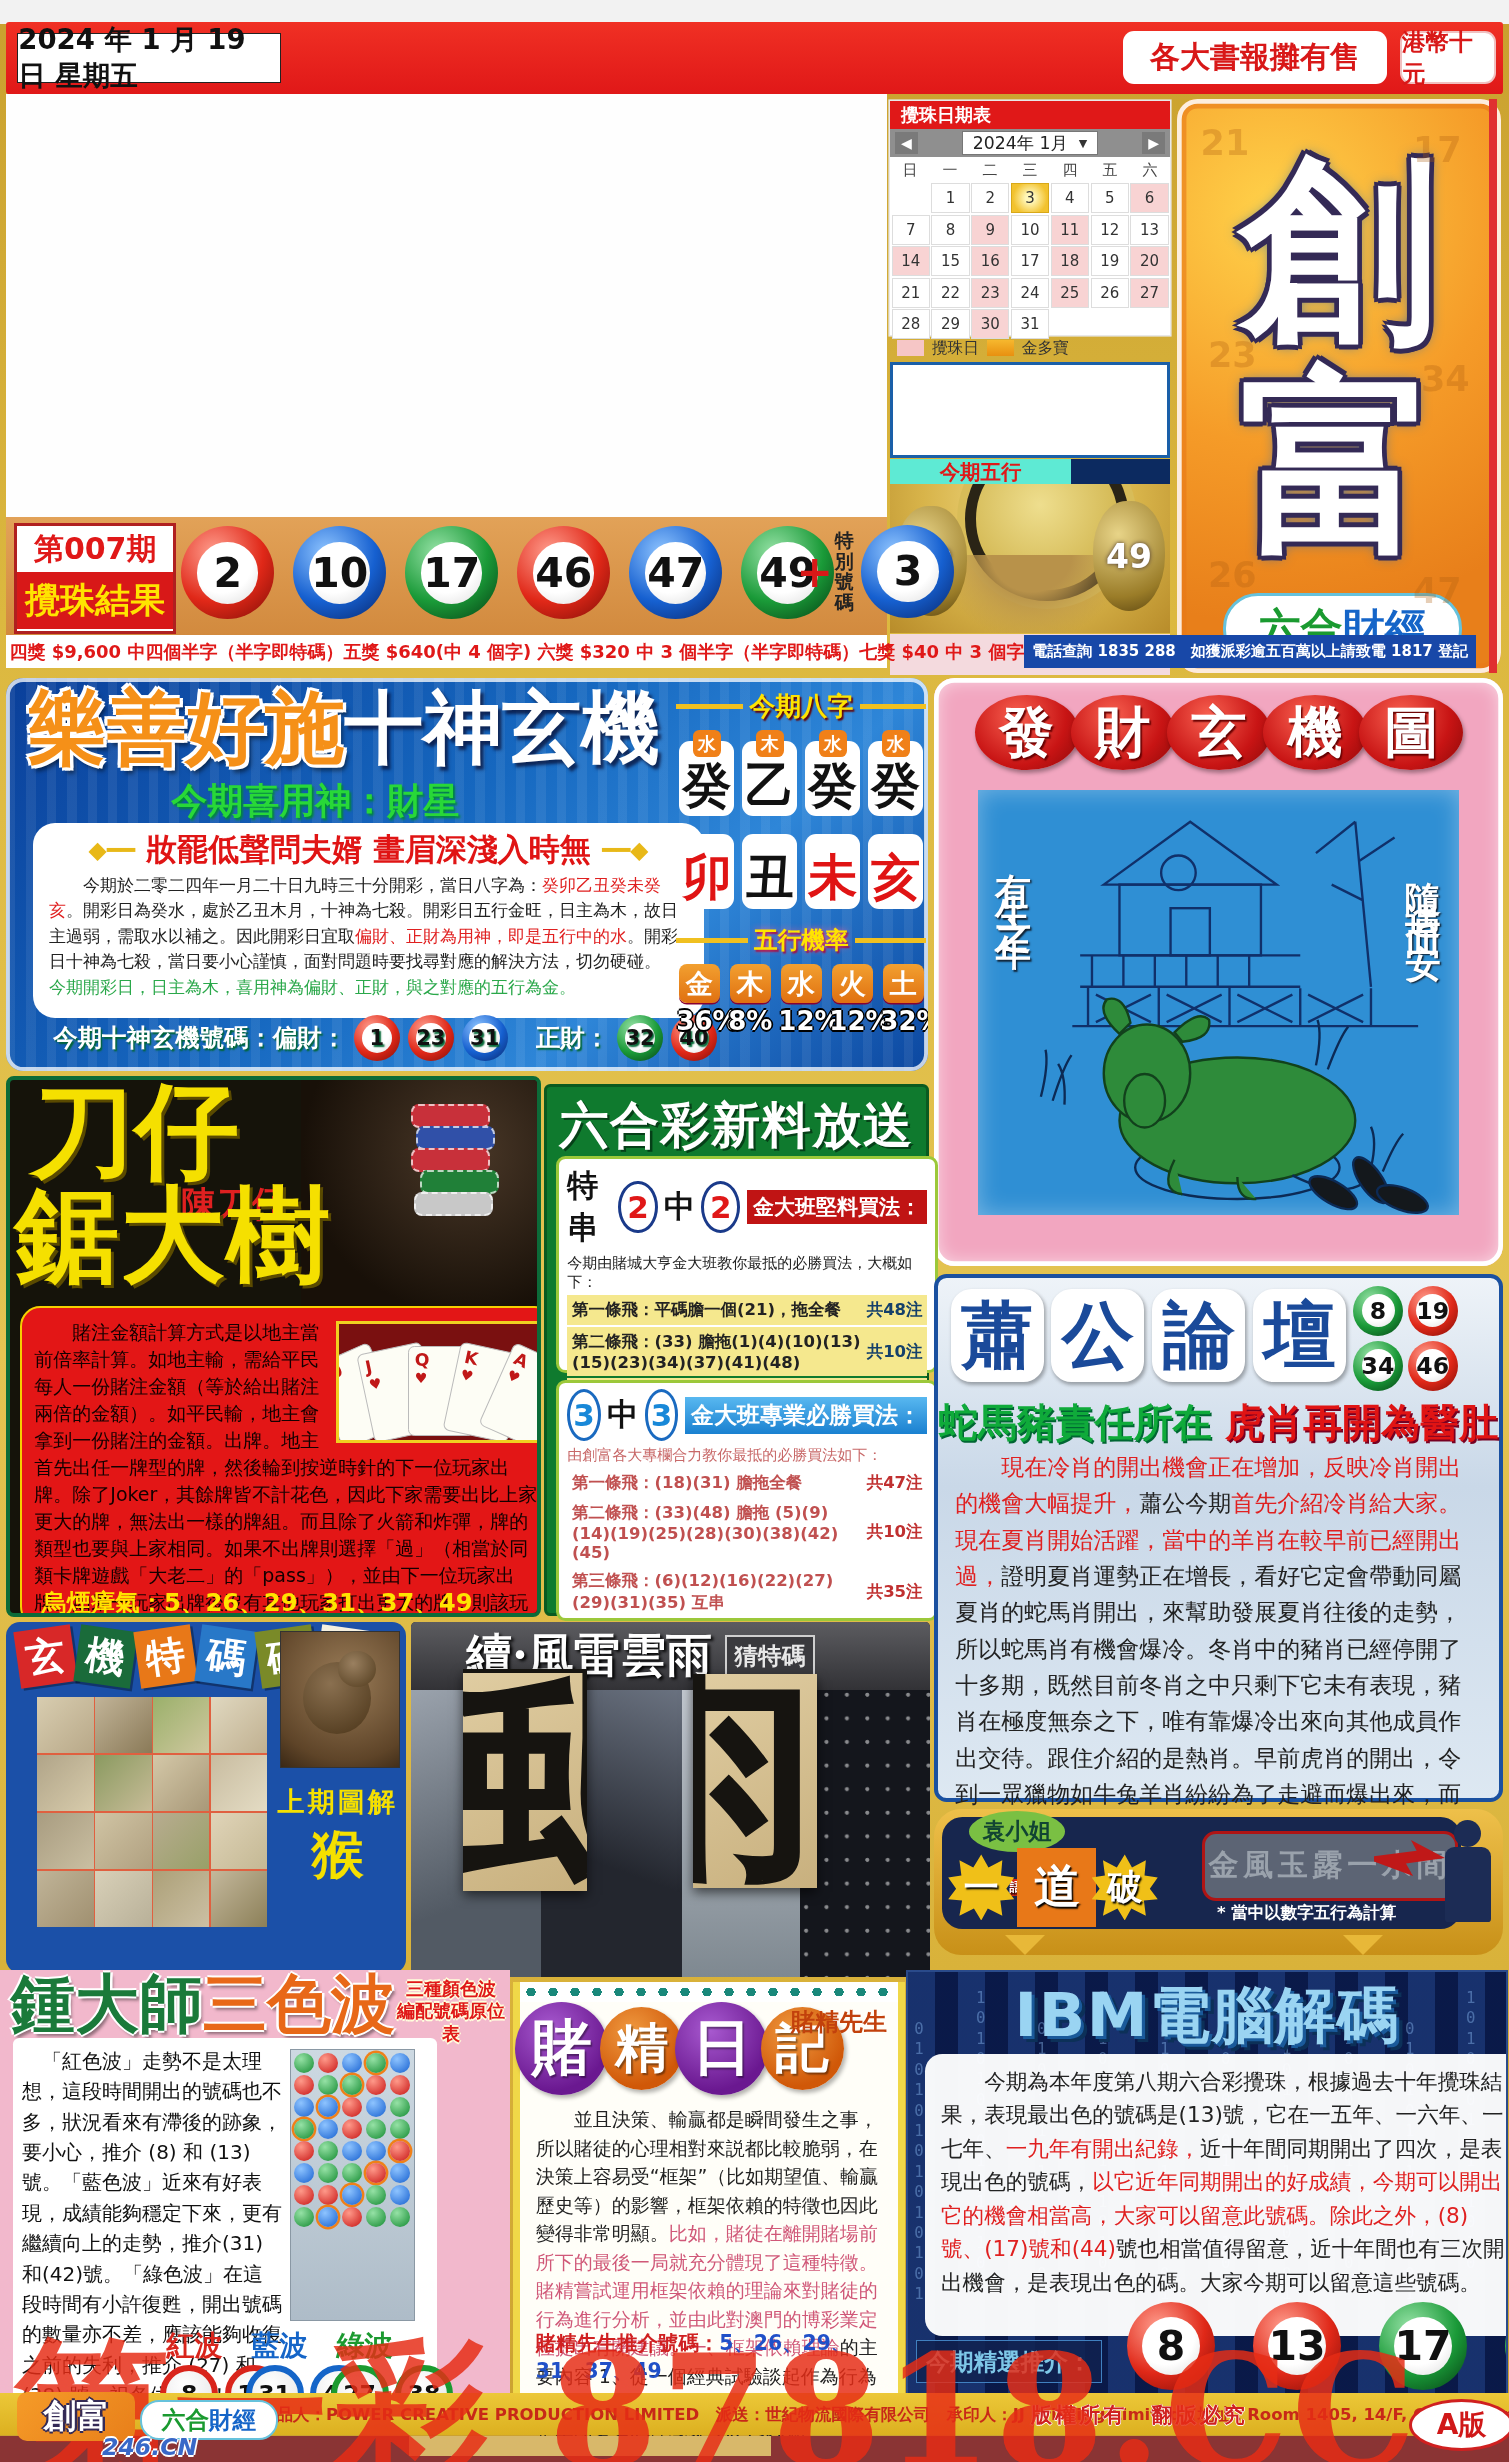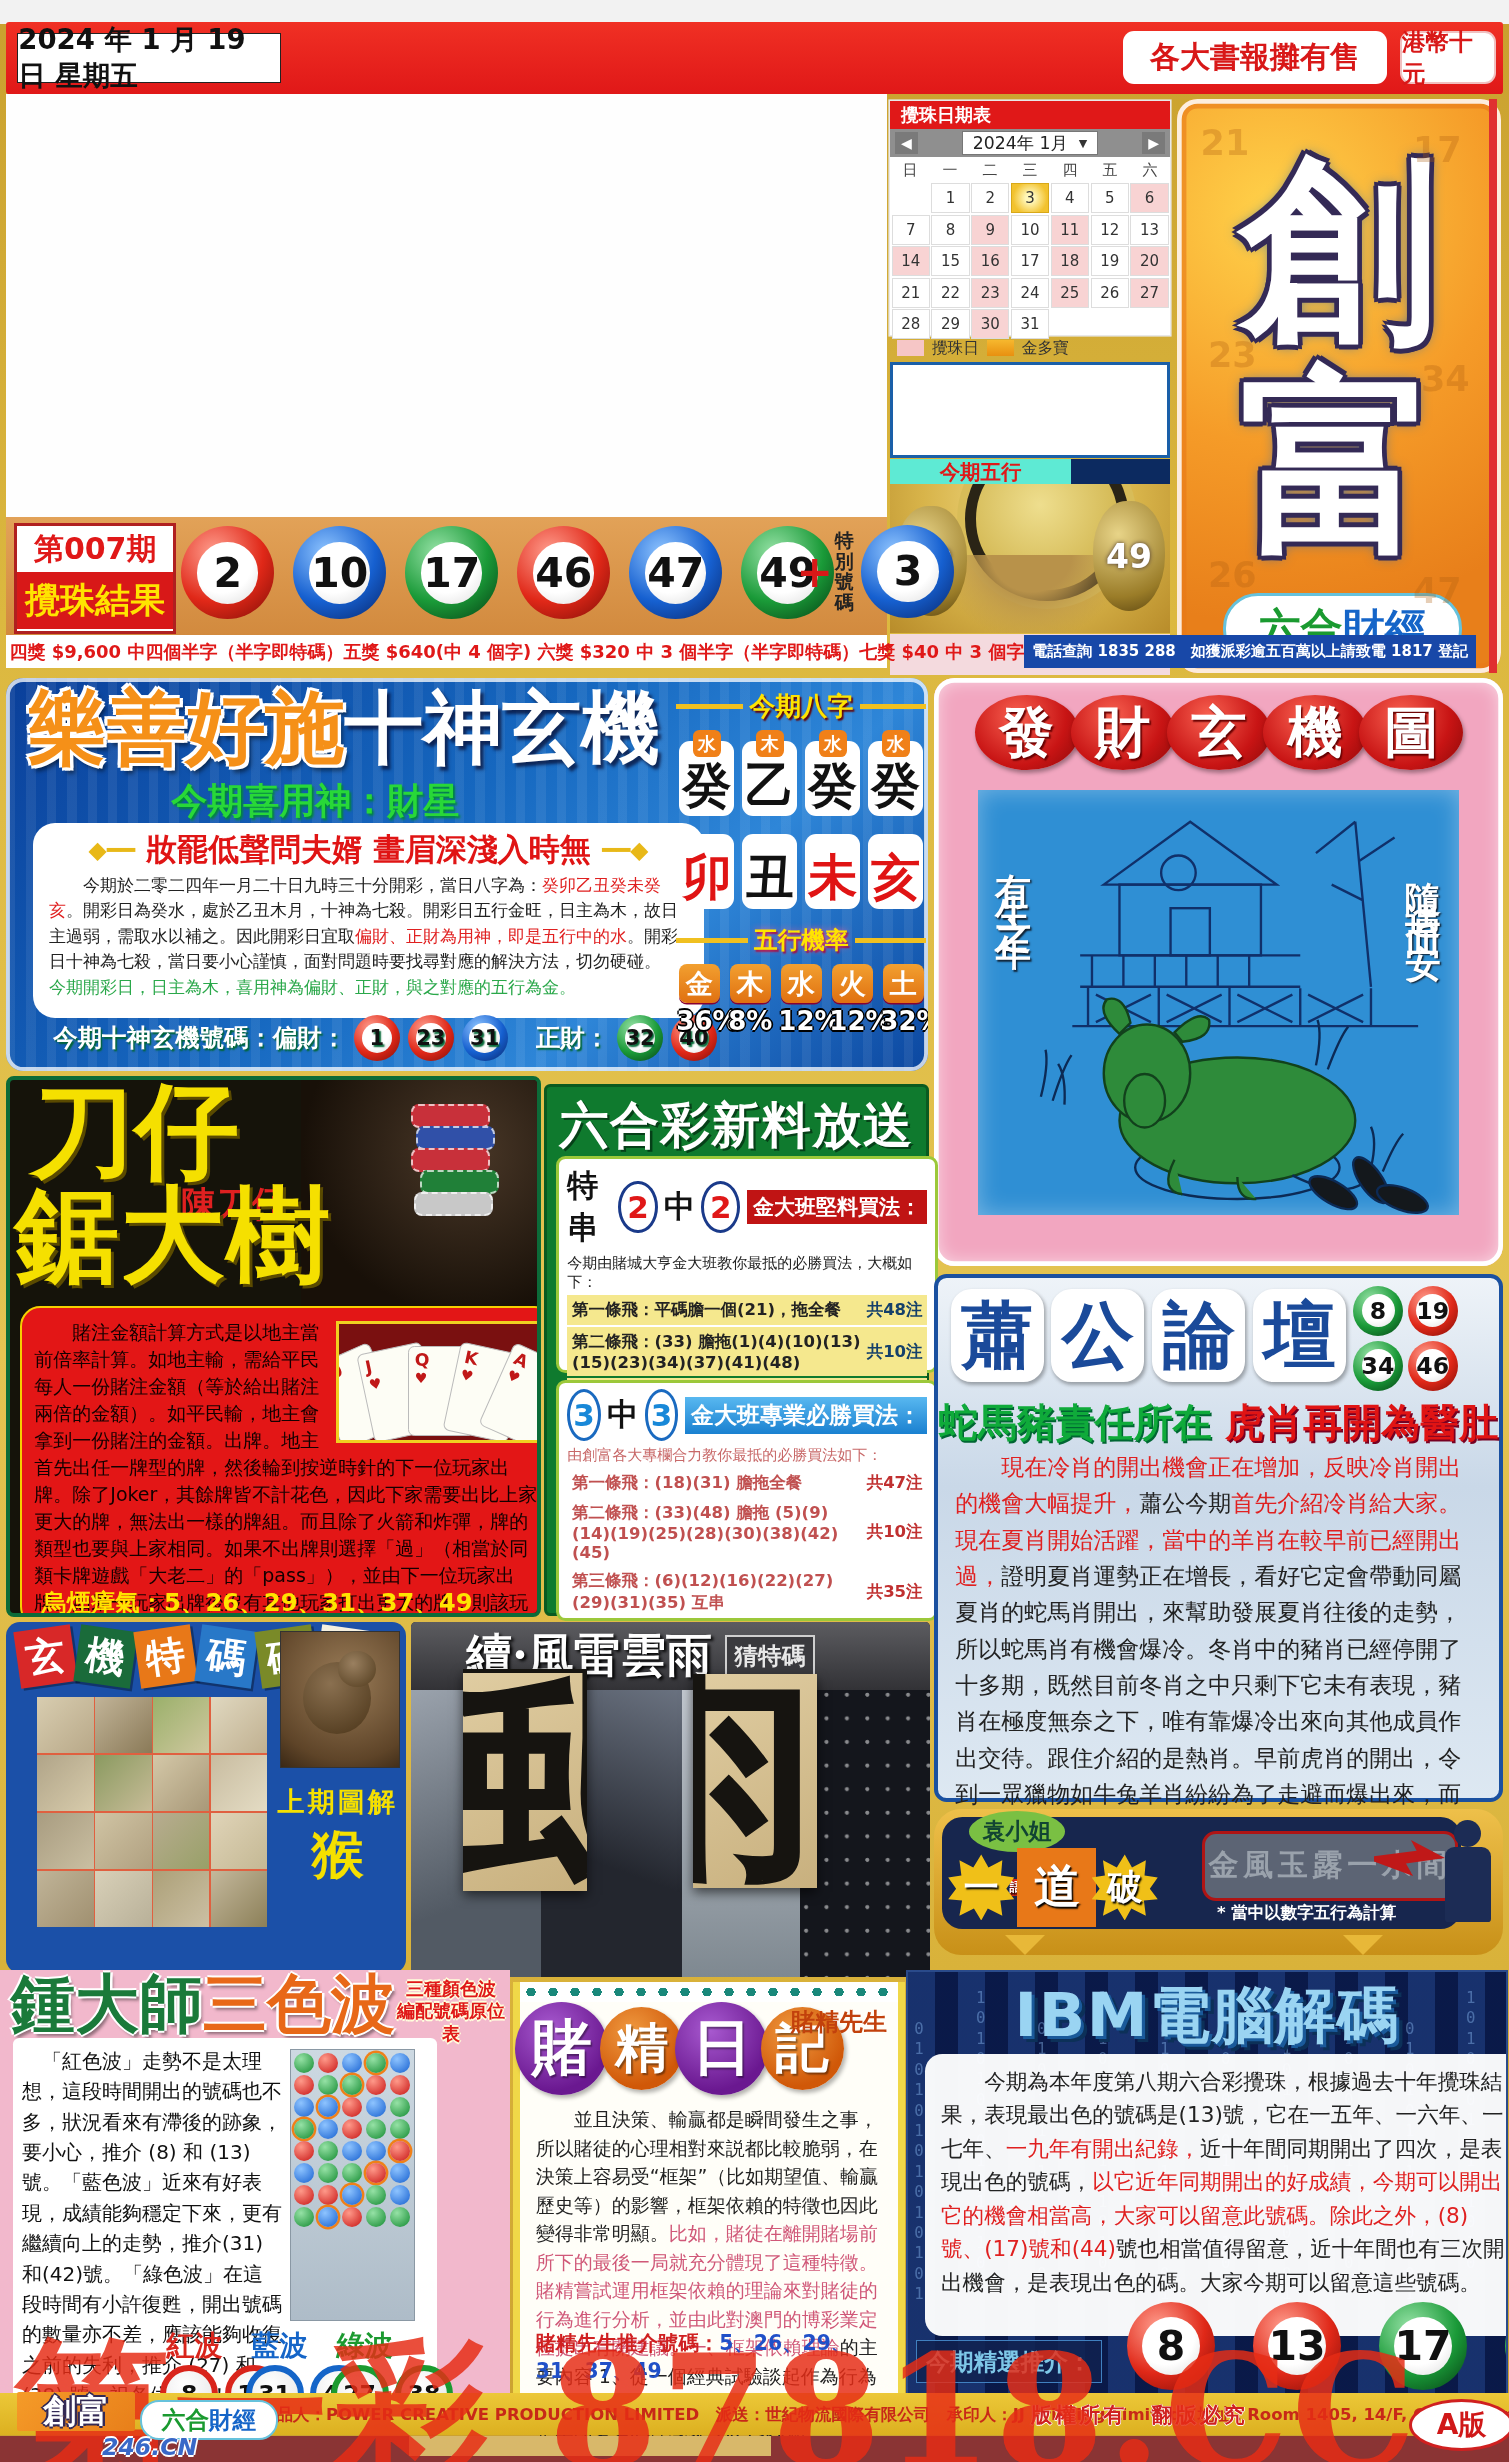--- a/index.html
+++ b/index.html
@@ -289,22 +289,22 @@
 
   
   .foot-y{left:0;top:2393px;width:1510px;height:42px;background:linear-gradient(180deg,#ecc838,#dcb020);}
   .foot-pub{position:absolute;left:260px;top:11px;font-size:16.5px;font-weight:bold;color:#c82818;white-space:nowrap;}
   .foot-rights{position:absolute;left:1007px;top:7.9px;font-size:21px;font-weight:900;color:#d02020;letter-spacing:3.1px;
       text-shadow:-0.8px 0 #fff,0.8px 0 #fff,0 0.8px #fff;padding-left:24px;}
   .aban{position:absolute;left:1409px;top:2399px;width:99px;height:46px;background:#fff;border:3.1px solid #d02020;border-radius:50%;
       display:flex;align-items:center;justify-content:center;font-size:28px;font-weight:900;color:#d01818;z-index:30;}
   .foot-m{left:0;top:2436px;width:1510px;height:27px;background:#8a3434;}
   .foot-m .tan{position:absolute;left:409px;top:0;width:362px;height:20.4px;background:#d8b86a;}
-  .mini-mast{position:absolute;left:17.3px;top:2392px;width:118px;height:39px;background:linear-gradient(135deg,#f59b28,#e87f1a);
-      border-radius:2px;display:flex;align-items:center;justify-content:center;font-size:33px;font-weight:900;color:#fff;
+  .mini-mast{position:absolute;left:17.3px;top:2392px;width:118px;height:49px;background:linear-gradient(135deg,#f59b28,#e87f1a);
+      border-radius:10px;display:flex;align-items:center;justify-content:center;font-size:33px;font-weight:900;color:#fff;
       text-shadow:-2.4px 0 #342a56,2.4px 0 #342a56,0 2.4px #342a56,0 -2.4px #342a56;z-index:30;}
   .mini-bub{position:absolute;left:140px;top:2400px;width:134px;height:36px;background:#fff;border:2.4px solid #66c2dc;border-radius:19px;
       display:flex;align-items:center;justify-content:center;font-size:23.6px;font-weight:900;z-index:30;}
   .site{position:absolute;left:102px;top:2433px;font-size:23.6px;font-weight:900;font-style:italic;color:#3868c8;
       text-shadow:-1.6px 0 #fff,1.6px 0 #fff,0 1.6px #fff,0 -1.6px #fff;z-index:31;}
   .wm{position:absolute;left:14px;top:2309px;width:1494px;font-size:156px;font-weight:900;color:rgba(230,44,22,.84);
       white-space:nowrap;z-index:25;letter-spacing:3.1px;font-family:"DejaVu Serif","Liberation Serif",serif;pointer-events:none;}
 </style>
 </head>
 <body>

